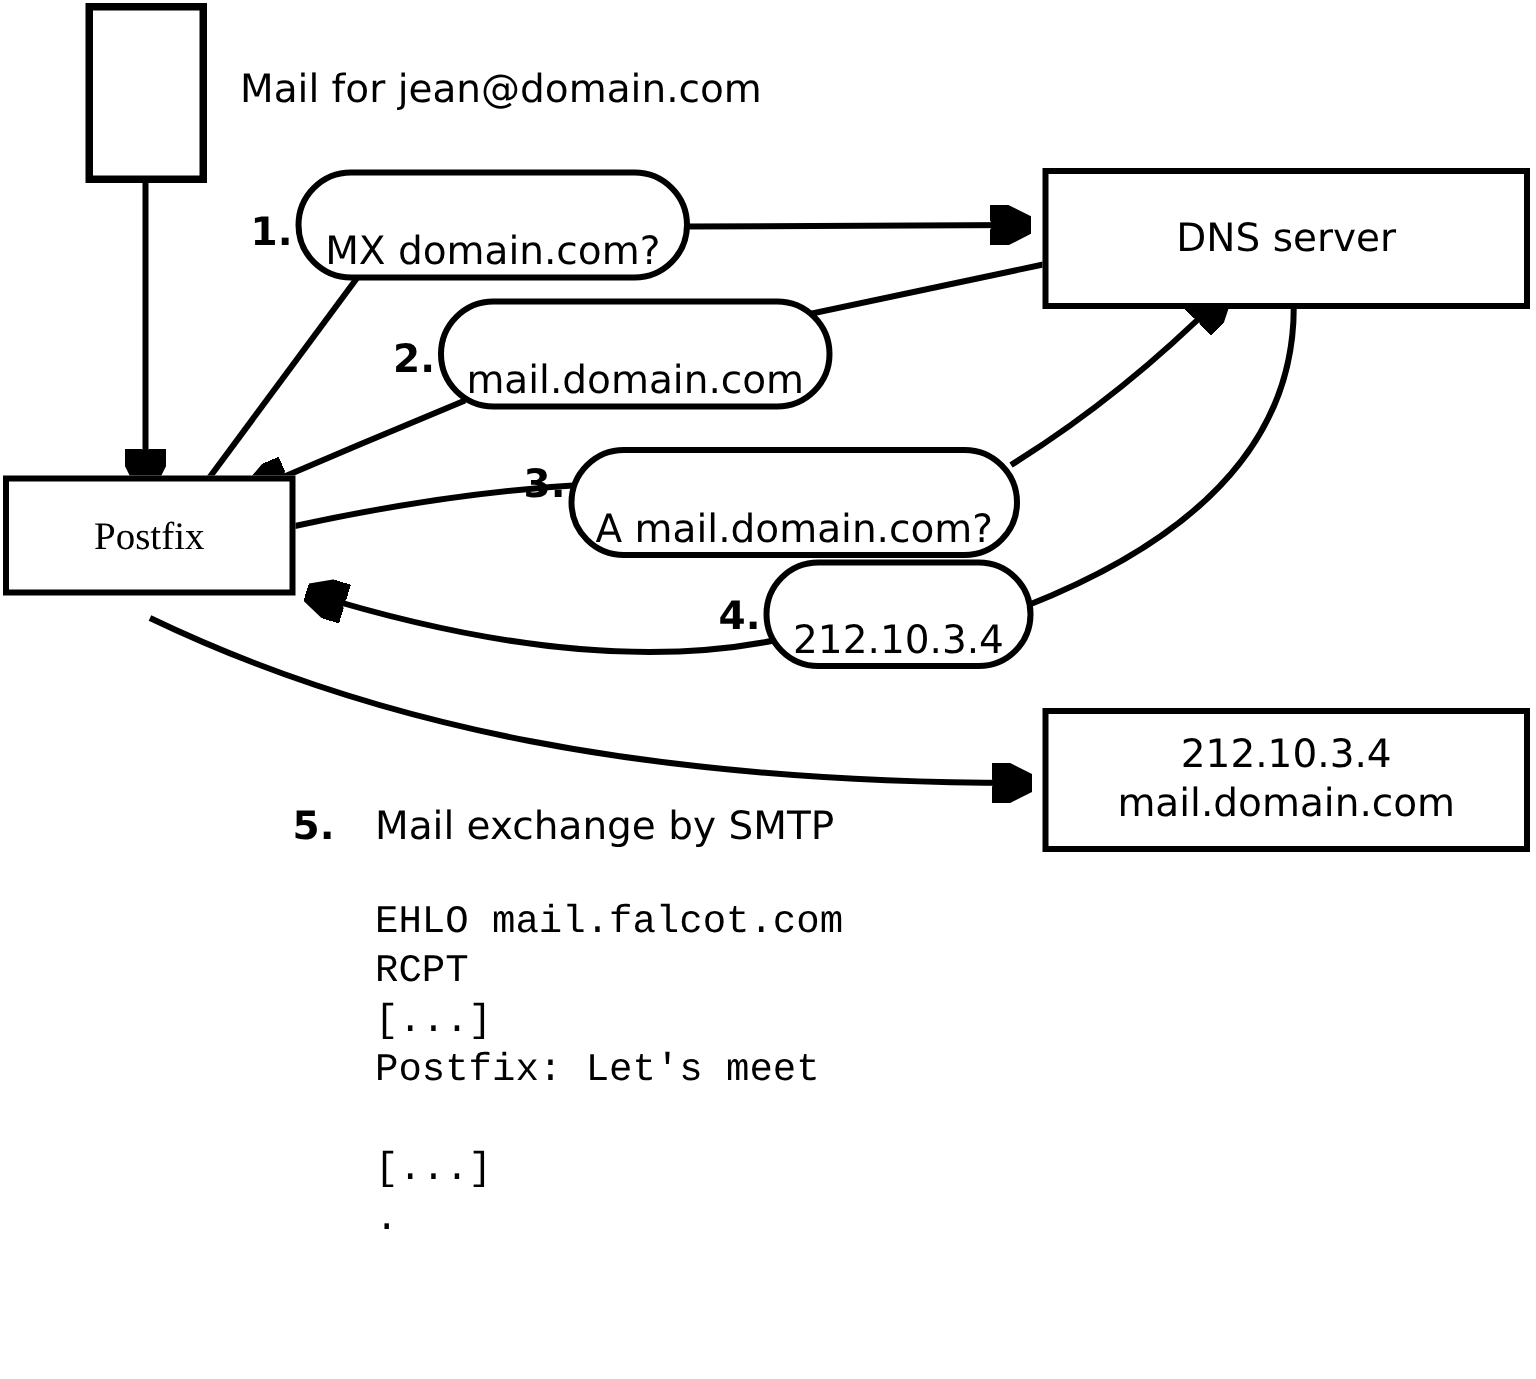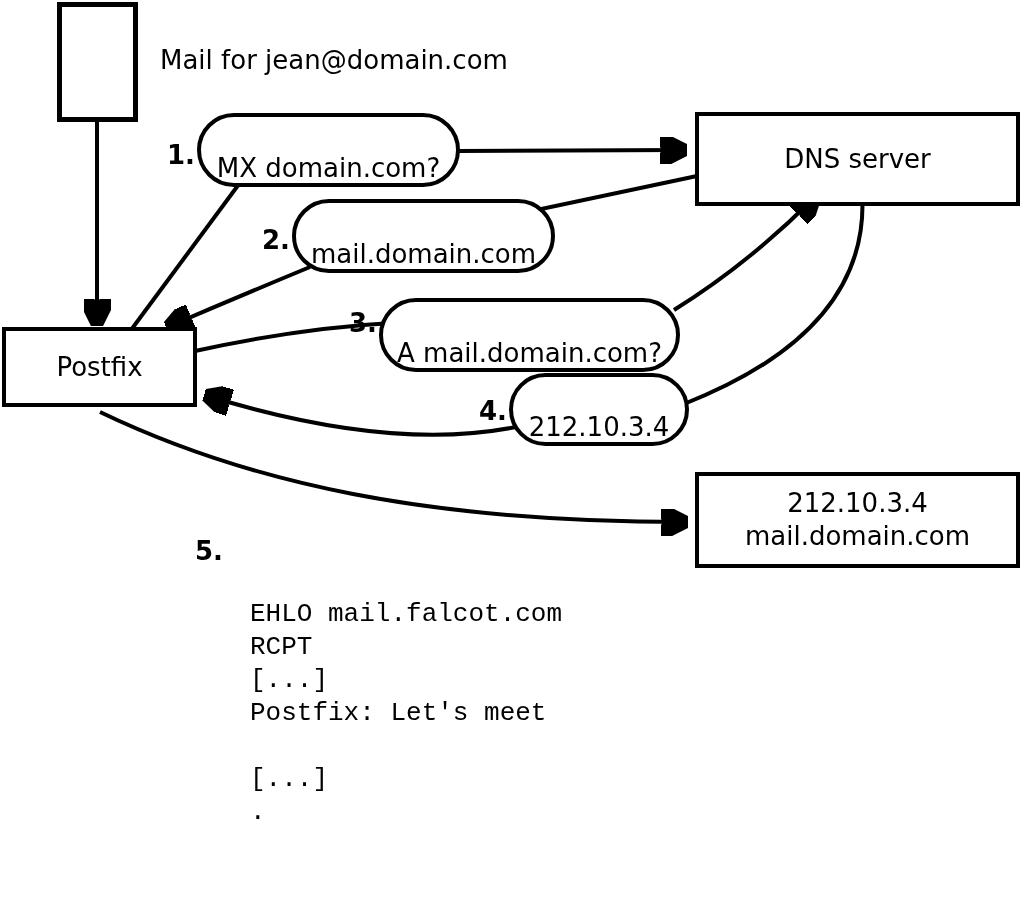--- a/index.html
+++ b/index.html
@@ -51,21 +51,21 @@
     <path d="M674,310 Q748,264 814,198" marker-end="url(#arr)"></path>
     <path d="M862,191 Q872,330 684,404"></path>
     <path d="M516,427 Q390,452 208,396" marker-end="url(#arr)"></path>
     <path d="M100,412 C250,484 430,522 684,522" marker-end="url(#arr)"></path>
   </svg>
 
   <div class="box envelope" style="left:57px; top:2px; width:81px; height:120px;"></div>
 
   <div class="label" style="left:160px; top:44px;">Mail for jean@domain.com</div>
 
-  <div class="box" style="left:2px; top:327px; width:195px; height:80px;">
+  <div class="box" style="left:2px; top:317px; width:195px; height:80px;font-family:Liberation Serif, serif;">
     <span>Postfix</span>
   </div>
 
   <div class="box" style="left:695px; top:96px; width:325px; height:94px;margin-top:16px;">
     <span>DNS server</span>
   </div>
 
   <div class="box" style="left:695px; top:472px; width:325px; height:96px;">
     <div class="mailsrv-lines">
       <div>212.10.3.4</div>
@@ -87,20 +87,21 @@
   <div class="pill" style="left:379px; top:286px; width:301px; height:74px;margin-top:12px;">
     <span>A mail.domain.com?</span>
   </div>
 
   <div class="stepnum" style="left:459px; top:395px; width:48px;">4.</div>
   <div class="pill" style="left:509px; top:373px; width:180px; height:73px;">
     <span>212.10.3.4</span>
   </div>
 
   <div class="stepnum" style="left:175px; top:535px; width:48px; text-align:right;">5.</div>
+  <div class="label" style="left:250px; top:535px;">Mail exchange by SMTP</div>
 
   <div class="smtp">
     <div>EHLO mail.falcot.com</div>
     <div>RCPT</div>
     <div>[...]</div>
     <div>Postfix: Let's meet</div>
     <div></div>
     <div>[...]</div>
     <div>.</div>
   </div>

